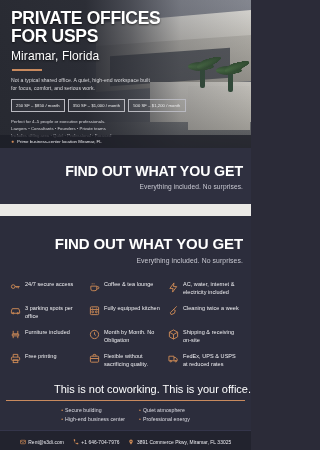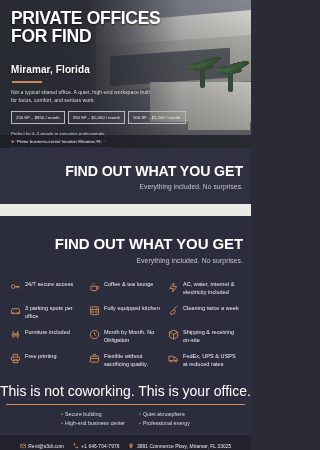--- a/index.html
+++ b/index.html
@@ -72,21 +72,21 @@
     position:relative;
     padding:9px 10px 0 11px;
     color:#fff;
   }
   .h-title {
     font-size:17.5px; font-weight:bold; line-height:1.05;
     letter-spacing:-.3px;
     text-shadow:0 1px 2px rgba(0,0,0,.6);
   }
   .h-sub {
-    font-size:10px; font-weight:bold; margin-top:18px;
+    font-size:12px; font-weight:normal; margin-top:3px;
     letter-spacing:.1px;
     text-shadow:0 1px 2px rgba(0,0,0,.6);
   }
   .rule {
     width:30px; height:2px; background:#c98a5e; margin:6px 0 6px 1px;
   }
   .h-desc {
     font-size:5.1px; line-height:1.55; color:#dcdcdf; max-width:140px;
     letter-spacing:.05px;
   }
@@ -144,21 +144,21 @@
     color:#cf8b56; margin-top:.5px;
   }
   .ficon svg { display:block; width:11px; height:11px; }
   .flabel {
     color:#f0f0f3; font-size:5.5px; line-height:1.45; letter-spacing:.05px;
   }
 
   
   .tag-wrap { background:#2c2d3c; padding:3px 0 0; }
   .tagline {
-    color:#fff; font-size:14px; text-align:left; padding:3px 0 5px;
+    color:#fff; font-size:11px; text-align:right; padding:3px 0 5px;
   }
   .tag-rule { height:1.6px; background:#c98a5e; margin:0 6px; }
 
   
   .mini {
     background:#2c2d3c;
     display:flex; justify-content:center; gap:14px;
     padding:6px 0 8px;
   }
   .mini-col { display:flex; flex-direction:column; gap:3px; }
@@ -198,21 +198,21 @@
       <span class="frond" style="left:196px;top:58px;transform:rotate(-22deg);"></span>
       <span class="palm" style="left:228px;top:70px;"></span>
       <span class="frond" style="left:216px;top:66px;"></span>
       <span class="frond" style="left:224px;top:62px;transform:rotate(-20deg);"></span>
     </div>
     <div class="hero-scrim"></div>
 
     <div class="hero-inner">
       <div class="h-title">
         <div>PRIVATE OFFICES</div>
-        <div>FOR FIND</div>
+        <div>FOR USPS</div>
       </div>
       <div class="h-sub">Miramar, Florida</div>
       <div class="rule"></div>
       <div class="h-desc">Not a typical shared office. A quiet, high-end workspace built for focus, comfort, and serious work.</div>
 
       <div class="price-row">
         <div class="price-box">250 SF – $850 / month</div>
         <div class="price-box">350 SF – $1,000 / month</div>
         <div class="price-box">500 SF – $1,200 / month</div>
       </div>

